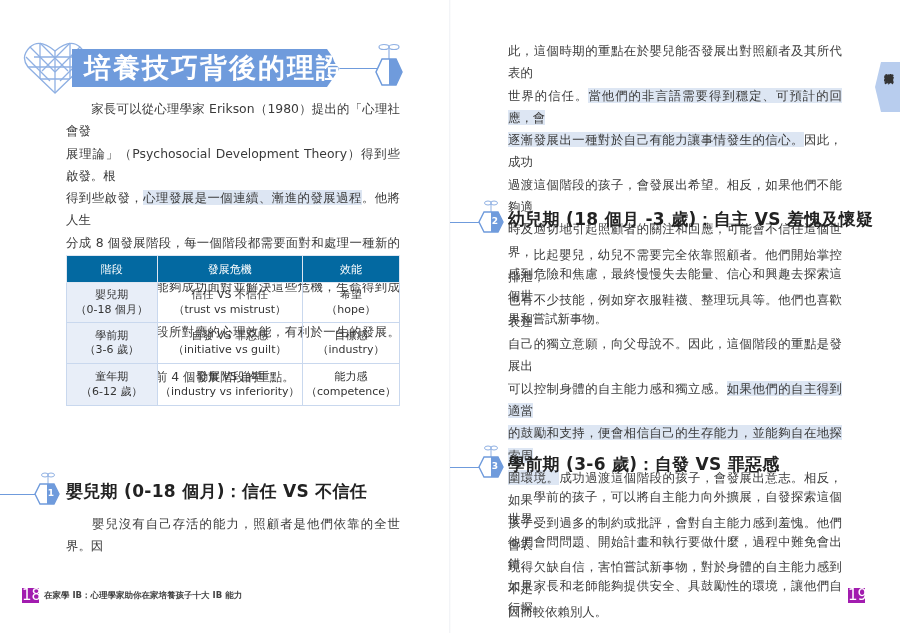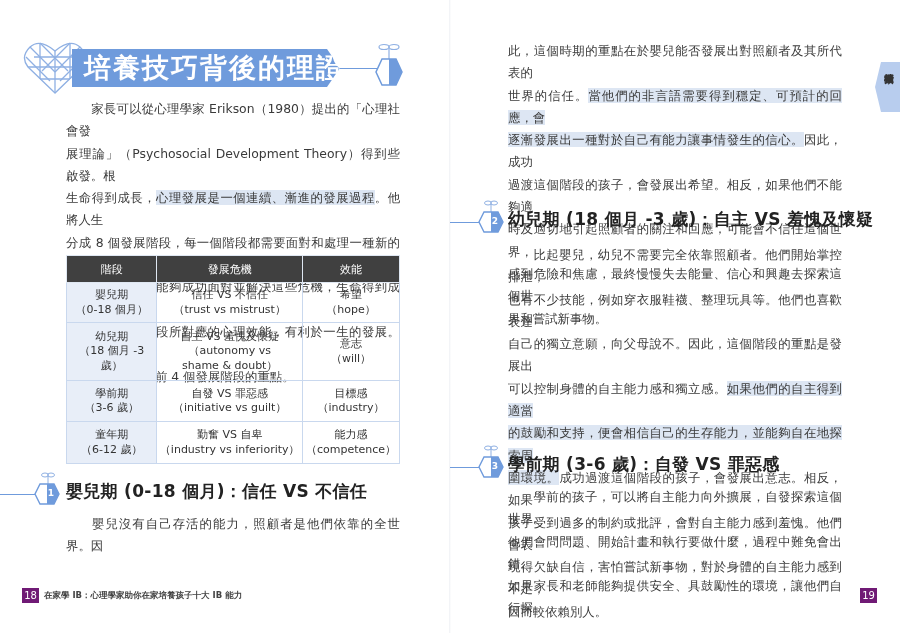--- a/index.html
+++ b/index.html
@@ -17,40 +17,40 @@
   .banner-text { position: absolute; left: 62px; top: 15px; font-size: 27px; font-weight: bold; color: #ffffff; letter-spacing: 2px; font-family: "DejaVu Sans", sans-serif; line-height: 36px; }
   .banner-line { position: absolute; left: 318px; top: 33px; width: 40px; height: 1px; background: #6f9bdc; }
   .sprout-hex { position: absolute; left: 352px; top: 2px; width: 30px; height: 52px; }
 
   .para { position: absolute; font-size: 12.4px; line-height: 22.3px; color: #3a3a3a; text-align: justify; }
   .para .hl { background: #dde6f3; }
   .indent { display: inline-block; width: 25px; }
 
   
   .stage-table { position: absolute; left: 66px; top: 255px; width: 334px; border-collapse: collapse; font-size: 11px; color: #333; }
-  .stage-table th { background: #404040; color: #ffffff; font-weight: normal; height: 27px; border: 1px solid #dfe7f2; font-size: 11px; }
+  .stage-table th { background: #0369a1; color: #ffffff; font-weight: normal; height: 27px; border: 1px solid #dfe7f2; font-size: 11px; }
   .stage-table td { border: 1.5px solid #c9d8ee; text-align: center; vertical-align: middle; line-height: 14.5px; padding: 2px 2px; }
   .stage-table td.stage { background: #e8eef8; width: 91px; }
   .stage-table td.crisis { width: 146px; }
   .stage-table td.virtue { width: 97px; }
   .stage-table tr.r1 td { height: 40px; }
   .stage-table tr.r2 td { height: 58px; }
   .stage-table tr.r3 td { height: 41px; }
   .stage-table tr.r4 td { height: 42px; }
 
   
   .section-head { position: absolute; height: 40px; }
   .section-head .line { position: absolute; left: 0; top: 24px; height: 1px; background: #6f9bdc; }
   .section-head .hex { position: absolute; top: 13px; width: 26px; height: 22px; }
   .section-head .num { position: absolute; top: 16px; width: 14px; height: 15px; color: #fff; font-size: 9px; font-weight: bold; text-align: center; line-height: 15px; }
   .section-head .sprout { position: absolute; top: 0; width: 16px; height: 14px; }
   .section-head .htext { position: absolute; top: 10px; font-size: 17px; font-weight: bold; color: #222; white-space: nowrap; letter-spacing: 0.3px; }
 
   
-  .footer-num { position: absolute; top: 588px; width: 17px; height: 15px; background: #701a75; color: #fff; font-size: 10px; text-align: center; line-height: 15px; }
+  .footer-num { position: absolute; top: 588px; width: 17px; height: 15px; background: #a21caf; color: #fff; font-size: 15px; text-align: center; line-height: 15px; }
   .footer-text { position: absolute; top: 588px; font-size: 8.5px; color: #444; line-height: 15px; }
 
   
   .side-tab { position: absolute; left: 875px; top: 62px; width: 25px; height: 50px; background: #b8cdee; clip-path: polygon(6px 0, 100% 0, 100% 100%, 6px 100%, 0 50%); }
   .side-tab-text { position: absolute; left: 882px; top: 66px; width: 12px; font-size: 9.5px; font-weight: bold; color: #333; line-height: 10.5px; writing-mode: vertical-rl; text-orientation: upright; letter-spacing: 0px; }
 </style>
 </head>
 <body>
 
 <div class="page page-left">
@@ -74,21 +74,21 @@
         <ellipse cx="20" cy="10" rx="5" ry="2.5"></ellipse>
       </g>
       <path d="M8 22 L22 22 L28 35 L22 48 L8 48 L2 35 Z" fill="#ffffff" stroke="#6f9bdc" stroke-width="1.5"></path>
       <path d="M15 22 L22 22 L28 35 L22 48 L15 48 Z" fill="#6f9bdc"></path>
     </svg>
   </div>
 
   <div class="para" style="left:66px; top:98px; width:334px;">
     <div><span class="indent"></span><span>家長可以從心理學家 Erikson（1980）提出的「心理社會發</span></div>
     <div>展理論」（Psychosocial Development Theory）得到些啟發。根</div>
-    <div><span>生命得到成長，</span><span class="hl">心理發展是一個連續、漸進的發展過程</span><span>。他將人生</span></div>
+    <div><span>得到些啟發，</span><span class="hl">心理發展是一個連續、漸進的發展過程</span><span>。他將人生</span></div>
     <div>分成 8 個發展階段，每一個階段都需要面對和處理一種新的「發</div>
     <div>展危機」。如果能夠成功面對並解決這些危機，生命得到成長，</div>
     <div>便能夠建立該階段所對應的心理效能，有利於一生的發展。以下</div>
     <div>是 0 至 12 歲，前 4 個發展階段的重點。</div>
   </div>
 
   <table class="stage-table">
     <thead>
       <tr>
         <th>階段</th>
@@ -102,34 +102,20 @@
             <div>嬰兒期</div>
             <div>（0-18 個月）</div>
           </td>
         <td class="crisis">
             <div>信任 VS 不信任</div>
             <div>（trust vs mistrust）</div>
           </td>
         <td class="virtue">
             <div>希望</div>
             <div>（hope）</div>
-          </td>
-      </tr>
-      <tr class="r2">
-        <td class="stage">
-            <div>幼兒期</div>
-            <div>（18 個月 -3 歲）</div>
-          </td>
-        <td class="crisis">
-            <div>自主 VS 羞愧及懷疑</div>
-            <div style="padding:0 18px;">（autonomy vs shame &amp; doubt）</div>
-          </td>
-        <td class="virtue">
-            <div>意志</div>
-            <div>（will）</div>
           </td>
       </tr>
       <tr class="r3">
         <td class="stage">
             <div>學前期</div>
             <div>（3-6 歲）</div>
           </td>
         <td class="crisis">
             <div>自發 VS 罪惡感</div>
             <div>（initiative vs guilt）</div>
@@ -239,17 +225,17 @@
     <div class="num" style="left:38px;">3</div>
     <div class="htext" style="left:58px;">學前期 (3-6 歲)：自發 VS 罪惡感</div>
   </div>
 
   <div class="para" style="left:58px; top:486px; width:334px;">
     <div><span class="indent"></span><span>學前的孩子，可以將自主能力向外擴展，自發探索這個世界。</span></div>
     <div>他們會問問題、開始計畫和執行要做什麼，過程中難免會出錯。</div>
     <div>如果家長和老師能夠提供安全、具鼓勵性的環境，讓他們自行探</div>
   </div>
 
-  <div class="footer-num" style="left:410px;">19</div>
+  <div class="footer-num" style="left:398px;">19</div>
 </div>
 
 <div class="side-tab"></div>
 <div class="side-tab-text">積極探索</div>
 
 </body></html>

